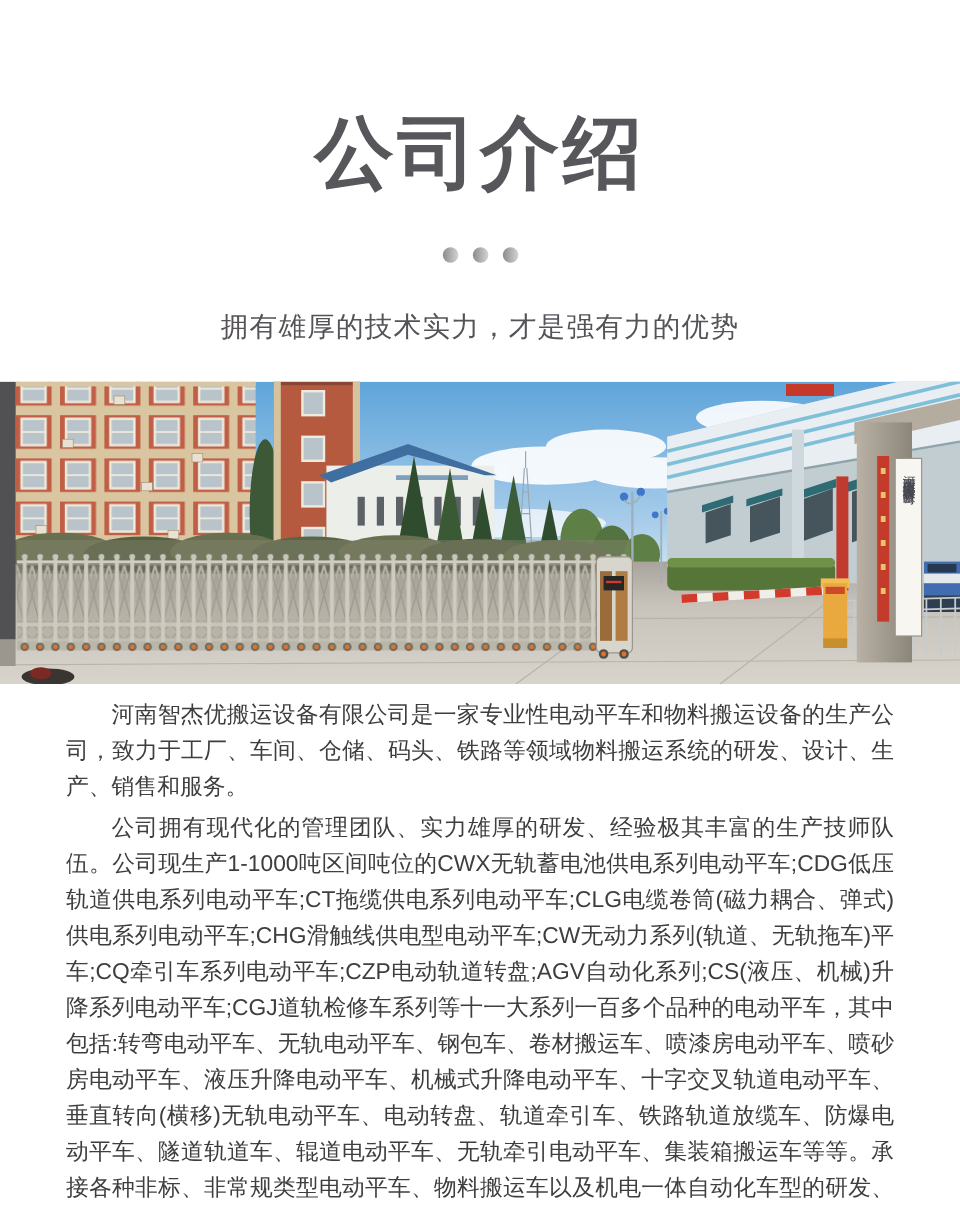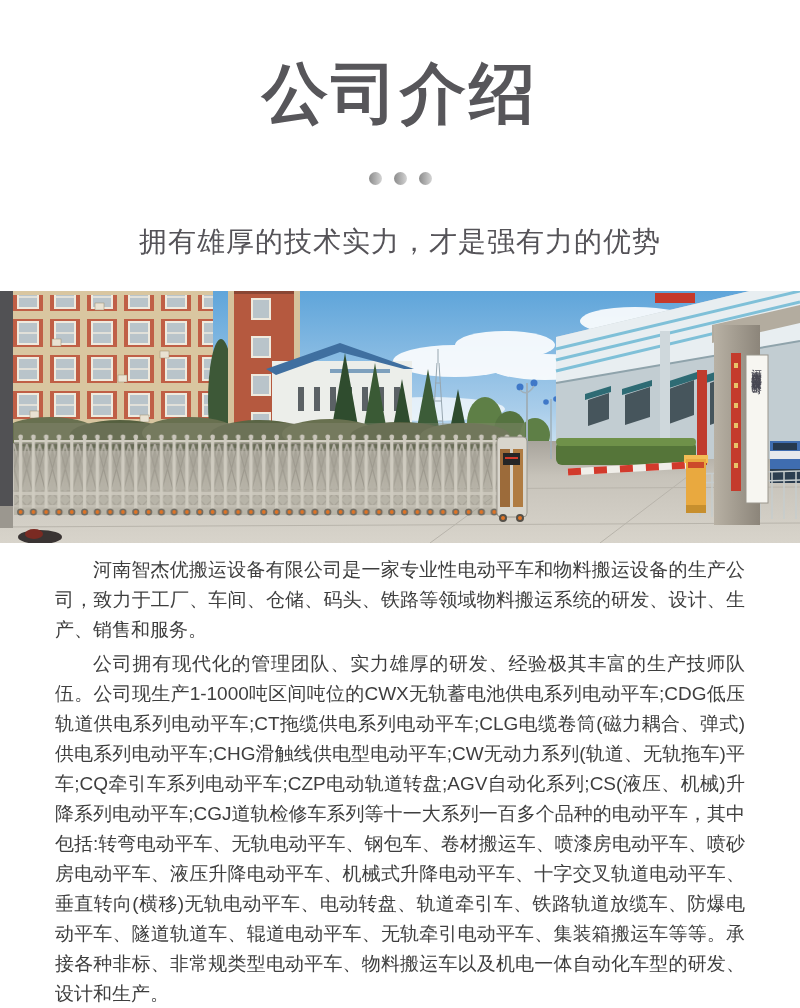--- a/index.html
+++ b/index.html
@@ -1,21 +1,21 @@
 <!DOCTYPE html>
 <html><head>
 <meta charset="utf-8">
 <style>
   html,body { margin:0; padding:0; background:#ffffff; }
   body { width:800px; font-family:"Liberation Sans","DejaVu Sans",sans-serif; }
-  .hero { text-align:center; padding-top:60px; }
+  .hero { text-align:center; padding-top:94px; }
   .page-title { font-size:66px; font-weight:bold; color:#57565a; letter-spacing:3px; line-height:1; }
   .dots { margin-top:46px; display:flex; justify-content:center; gap:12px; }
   .dot { width:13px; height:13px; border-radius:50%; background:linear-gradient(90deg,#8b8b8b,#d4d4d4); }
-  .subtitle { margin-top:38px; font-size:28px; color:#555358; letter-spacing:1px; }
+  .subtitle { margin-top:38px; font-size:23px; color:#555358; letter-spacing:1px; }
   .photo-wrap { margin-top:30px; width:800px; height:252px; overflow:hidden; }
   .photo-wrap svg { display:block; }
   .content { padding:12px 38px 0; font-size:19px; line-height:30px; color:#3e3e3e; text-align:justify; }
   .content p { margin:0 17px 4px; text-indent:2em; }
 </style>
 </head>
 <body>
 
 <section class="hero">
   <div class="page-title">公司介绍</div>

